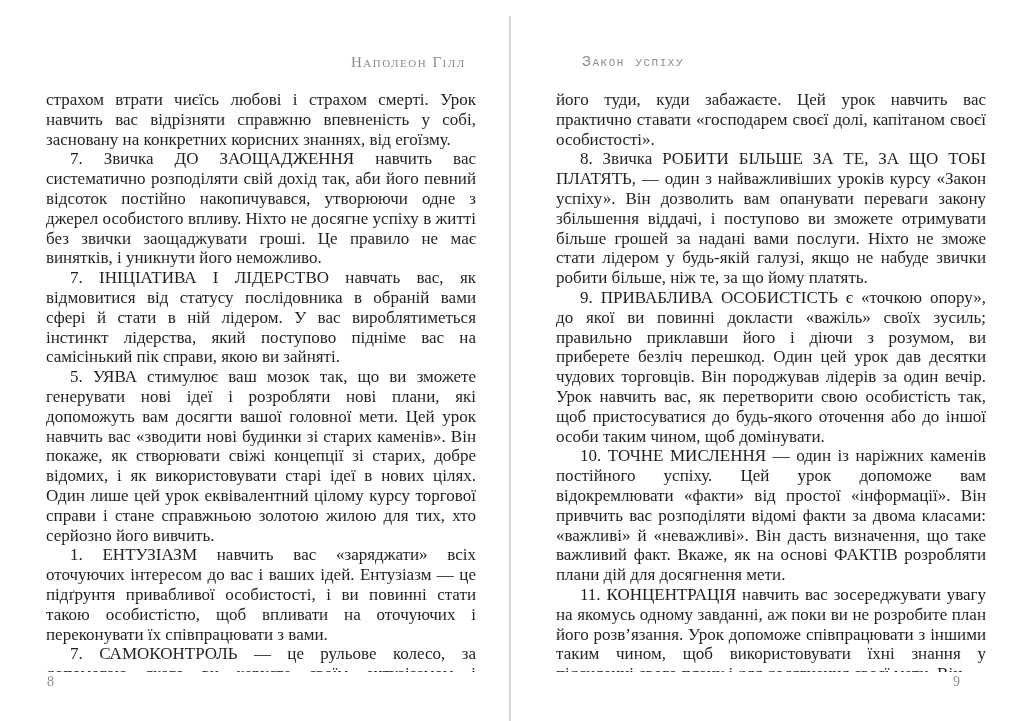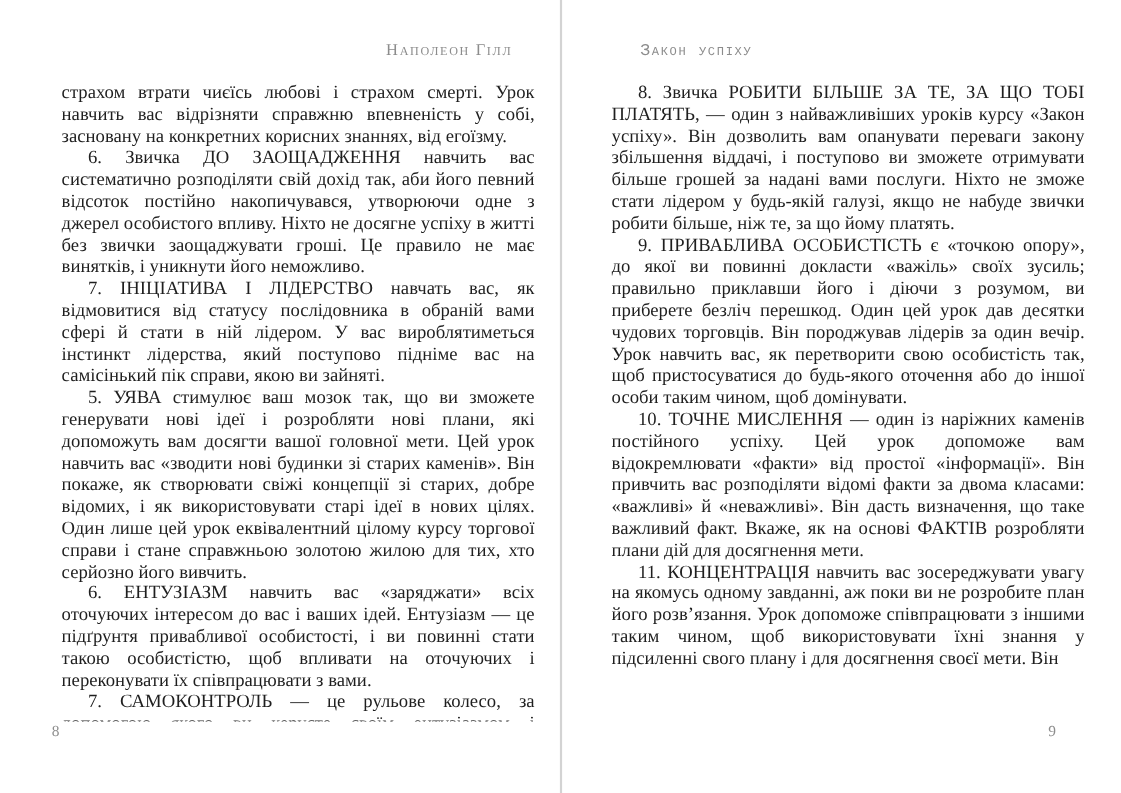--- a/index.html
+++ b/index.html
@@ -11,20 +11,21 @@
     width: 1019px;
     height: 721px;
     position: relative;
     font-family: "Liberation Serif", serif;
     overflow: hidden;
   }
   .spread {
     position: absolute;
     inset: 0;
     background: #ffffff;
+    margin-top: 16px;
   }
   .divider {
     position: absolute;
     left: 509px;
     top: 0;
     width: 2px;
     height: 721px;
     background: #d3d3d3;
   }
   .running-head {
@@ -44,21 +45,21 @@
     width: 430px;
     height: 582px;
     overflow: hidden;
     font-size: 17px;
     line-height: 19.8px;
     color: #1f1f1f;
     text-align: justify;
     hyphens: auto;
     -webkit-hyphens: auto;
   }
-  #body-left  { left: 56px; }
+  #body-left  { left: 46px; }
   #body-right { left: 556px; }
   .para {
     margin: 0;
     padding: 0;
     text-indent: 0;
   }
   .para.indent {
     text-indent: 24px;
   }
   .page-number {
@@ -74,30 +75,31 @@
 <body>
 
 <div class="spread">
 
   <div class="running-head" id="head-left">Наполеон Гілл</div>
 
   <div class="running-head" id="head-right">Закон успіху</div>
 
   <div class="page-body" id="body-left">
     <p class="para">страхом втрати чиєїсь любові і страхом смерті. Урок навчить вас відрізняти справжню впевненість у собі, засновану на конкретних корисних знаннях, від егоїзму.</p>
-    <p class="para indent">6. Звичка ДО ЗАОЩАДЖЕННЯ навчить вас систематично розподіляти свій дохід так, аби його певний відсоток постійно накопичувався, утворюючи одне з джерел особистого впливу. Ніхто не досягне успіху в житті без звички заощаджувати гроші. Це правило не має винятків, і уникнути його неможливо.</p>
+    <p class="para indent">7. Звичка ДО ЗАОЩАДЖЕННЯ навчить вас систематично розподіляти свій дохід так, аби його певний відсоток постійно накопичувався, утворюючи одне з джерел особистого впливу. Ніхто не досягне успіху в житті без звички заощаджувати гроші. Це правило не має винятків, і уникнути його неможливо.</p>
     <p class="para indent">7. ІНІЦІАТИВА І ЛІДЕРСТВО навчать вас, як відмовитися від статусу послідовника в обраній вами сфері й стати в ній лідером. У вас вироблятиметься інстинкт лідерства, який поступово підніме вас на самісінький пік справи, якою ви зайняті.</p>
     <p class="para indent">5. УЯВА стимулює ваш мозок так, що ви зможете генерувати нові ідеї і розробляти нові плани, які допоможуть вам досягти вашої головної мети. Цей урок навчить вас «зводити нові будинки зі старих каменів». Він покаже, як створювати свіжі концепції зі старих, добре відомих, і як використовувати старі ідеї в нових цілях. Один лише цей урок еквівалентний цілому курсу торгової справи і стане справжньою золотою жилою для тих, хто серйозно його вивчить.</p>
-    <p class="para indent">6. ЕНТУЗІАЗМ навчить вас «заряджати» всіх оточуючих інтересом до вас і ваших ідей. Ентузіазм — це підґрунтя привабливої особистості, і ви повинні стати такою особистістю, щоб впливати на оточуючих і переконувати їх співпрацювати з вами.</p>
+    <p class="para indent">1. ЕНТУЗІАЗМ навчить вас «заряджати» всіх оточуючих інтересом до вас і ваших ідей. Ентузіазм — це підґрунтя привабливої особистості, і ви повинні стати такою особистістю, щоб впливати на оточуючих і переконувати їх співпрацювати з вами.</p>
     <p class="para indent">7. САМОКОНТРОЛЬ — це рульове колесо, за допомогою якого ви керуєте своїм ентузіазмом і спрямовуєте</p>
   </div>
 
   <div class="divider"></div>
 
   <div class="page-body" id="body-right">
+    <p class="para">його туди, куди забажаєте. Цей урок навчить вас практично ставати «господарем своєї долі, капітаном своєї особистості».</p>
     <p class="para indent">8. Звичка РОБИТИ БІЛЬШЕ ЗА ТЕ, ЗА ЩО ТОБІ ПЛАТЯТЬ, — один з найважливіших уроків курсу «Закон успіху». Він дозволить вам опанувати переваги закону збільшення віддачі, і поступово ви зможете отримувати більше грошей за надані вами послуги. Ніхто не зможе стати лідером у будь-якій галузі, якщо не набуде звички робити більше, ніж те, за що йому платять.</p>
     <p class="para indent">9. ПРИВАБЛИВА ОСОБИСТІСТЬ є «точкою опору», до якої ви повинні докласти «важіль» своїх зусиль; правильно приклавши його і діючи з розумом, ви приберете безліч перешкод. Один цей урок дав десятки чудових торговців. Він породжував лідерів за один вечір. Урок навчить вас, як перетворити свою особистість так, щоб пристосуватися до будь-якого оточення або до іншої особи таким чином, щоб домінувати.</p>
     <p class="para indent">10. ТОЧНЕ МИСЛЕННЯ — один із наріжних каменів постійного успіху. Цей урок допоможе вам відокремлювати «факти» від простої «інформації». Він привчить вас розподіляти відомі факти за двома класами: «важливі» й «неважливі». Він дасть визначення, що таке важливий факт. Вкаже, як на основі ФАКТІВ розробляти плани дій для досягнення мети.</p>
     <p class="para indent">11. КОНЦЕНТРАЦІЯ навчить вас зосереджувати увагу на якомусь одному завданні, аж поки ви не розробите план його розв’язання. Урок допоможе співпрацювати з іншими таким чином, щоб використовувати їхні знання у підсиленні свого плану і для досягнення своєї мети. Він</p>
   </div>
 
   <div class="page-number" id="pn-left">8</div>
 
   <div class="page-number" id="pn-right">9</div>
 

